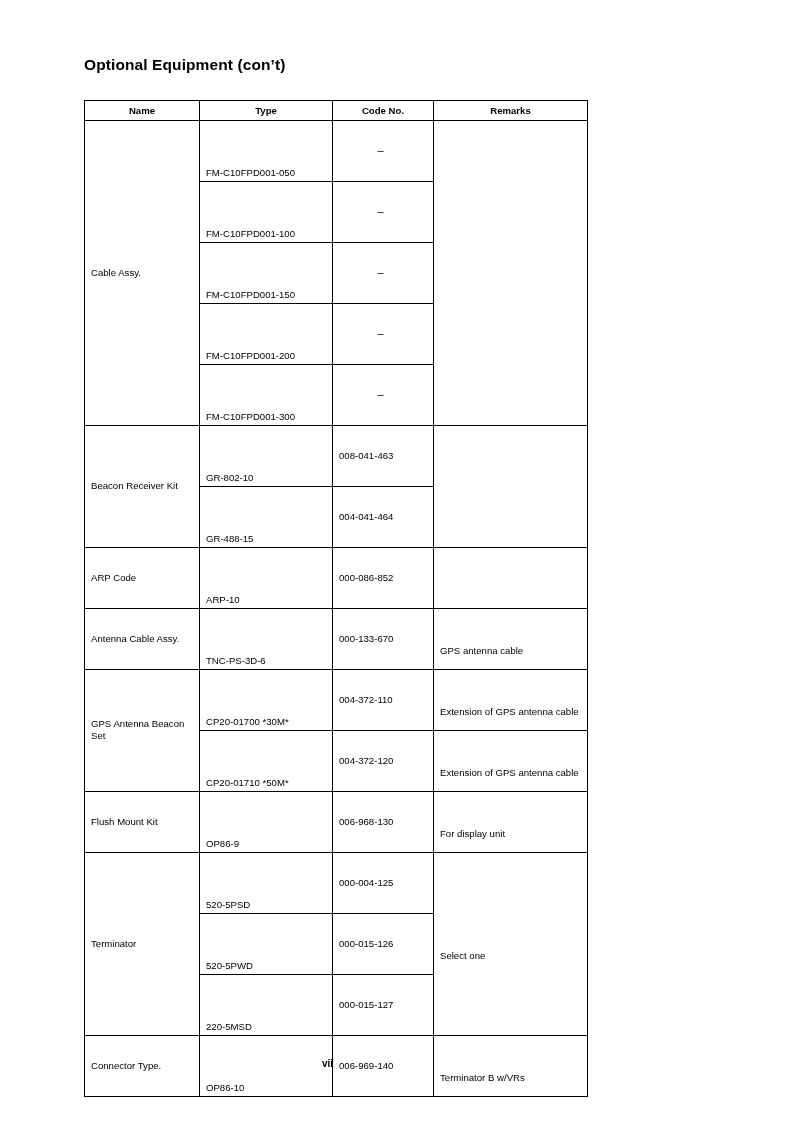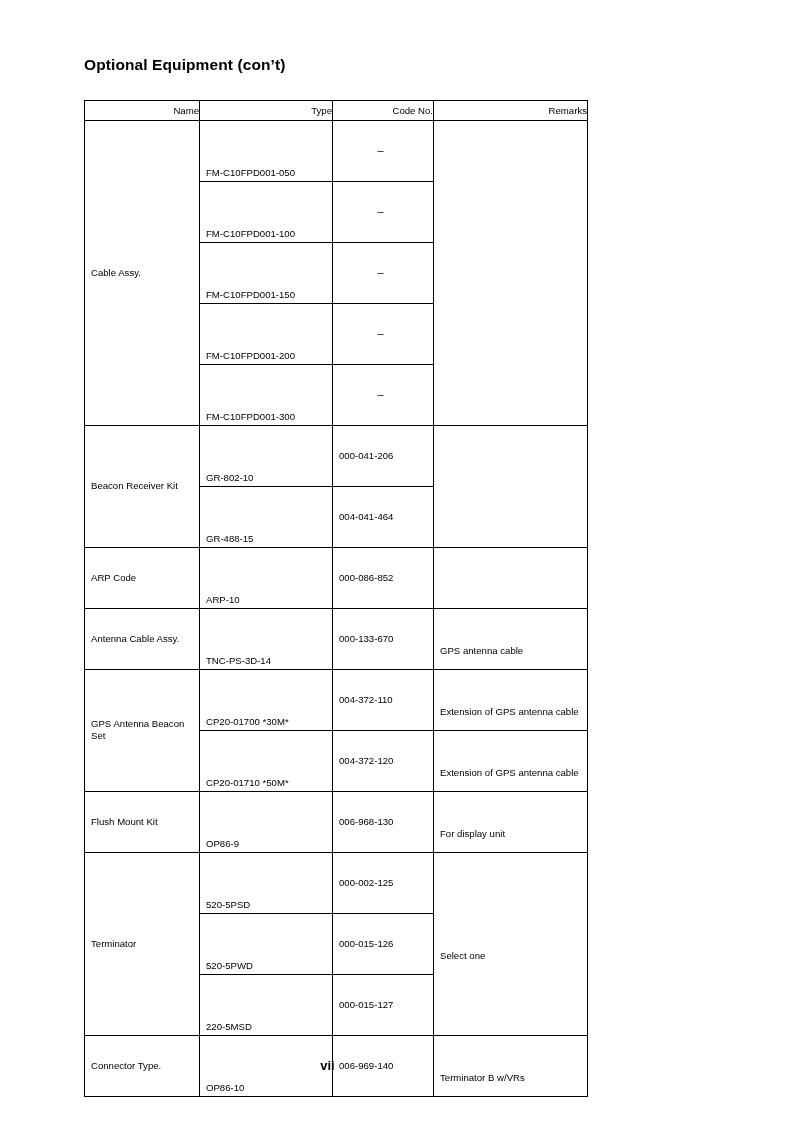--- a/index.html
+++ b/index.html
@@ -42,22 +42,22 @@
     font-size: 9.6px;
   }
   table.equip th,
   table.equip td {
     border: 1px solid #000000;
     padding: 0;
     vertical-align: middle;
     line-height: 1.25;
   }
   table.equip th {
-    text-align: right;
-    font-weight: normal;
+    text-align: center;
+    font-weight: bold;
     font-size: 9.6px;
     height: 19px;
   }
   table.equip td {
     height: 20.5px;
   }
   .cell-pad {
     padding: 2px 5px;
     display: block;
   }
@@ -78,21 +78,21 @@
     text-align: center;
     font-size: 11px;
   }
   .row-tall td { height: 33px; }
   .page-number {
     position: absolute;
     left: 0;
     right: 0;
     top: 1058px;
     text-align: center;
-    font-size: 13px;
+    font-size: 10px;
     font-weight: bold;
   }
 </style>
 </head>
 <body>
 
 <div class="page">
 
   <div class="page-title">Optional Equipment (con’t)</div>
 
@@ -160,21 +160,21 @@
             </td>
           </tr>
           <tr>
             <td class="name-cell" rowspan="2">
               <span class="cell-pad">Beacon Receiver Kit</span>
             </td>
             <td class="type-cell">
               <span class="cell-pad">GR-802-10</span>
             </td>
             <td class="code-cell">
-              <span class="cell-pad">000-041-206</span>
+              <span class="cell-pad">008-041-463</span>
             </td>
             <td class="remarks-cell" rowspan="2">
               <span class="cell-pad"></span>
             </td>
           </tr>
           <tr>
             <td class="type-cell">
               <span class="cell-pad">GR-488-15</span>
             </td>
             <td class="code-cell">
@@ -193,21 +193,21 @@
             </td>
             <td class="remarks-cell">
               <span class="cell-pad"></span>
             </td>
           </tr>
           <tr>
             <td class="name-cell">
               <span class="cell-pad">Antenna Cable Assy.</span>
             </td>
             <td class="type-cell">
-              <span class="cell-pad">TNC-PS-3D-14</span>
+              <span class="cell-pad">TNC-PS-3D-6</span>
             </td>
             <td class="code-cell">
               <span class="cell-pad">000-133-670</span>
             </td>
             <td class="remarks-cell">
               <span class="cell-pad">GPS antenna cable</span>
             </td>
           </tr>
           <tr class="row-tall">
             <td class="name-cell" rowspan="2">
@@ -249,21 +249,21 @@
             </td>
           </tr>
           <tr>
             <td class="name-cell" rowspan="3">
               <span class="cell-pad">Terminator</span>
             </td>
             <td class="type-cell">
               <span class="cell-pad">520-5PSD</span>
             </td>
             <td class="code-cell">
-              <span class="cell-pad">000-002-125</span>
+              <span class="cell-pad">000-004-125</span>
             </td>
             <td class="remarks-cell" rowspan="3">
               <span class="cell-pad">Select one</span>
             </td>
           </tr>
           <tr>
             <td class="type-cell">
               <span class="cell-pad">520-5PWD</span>
             </td>
             <td class="code-cell">

